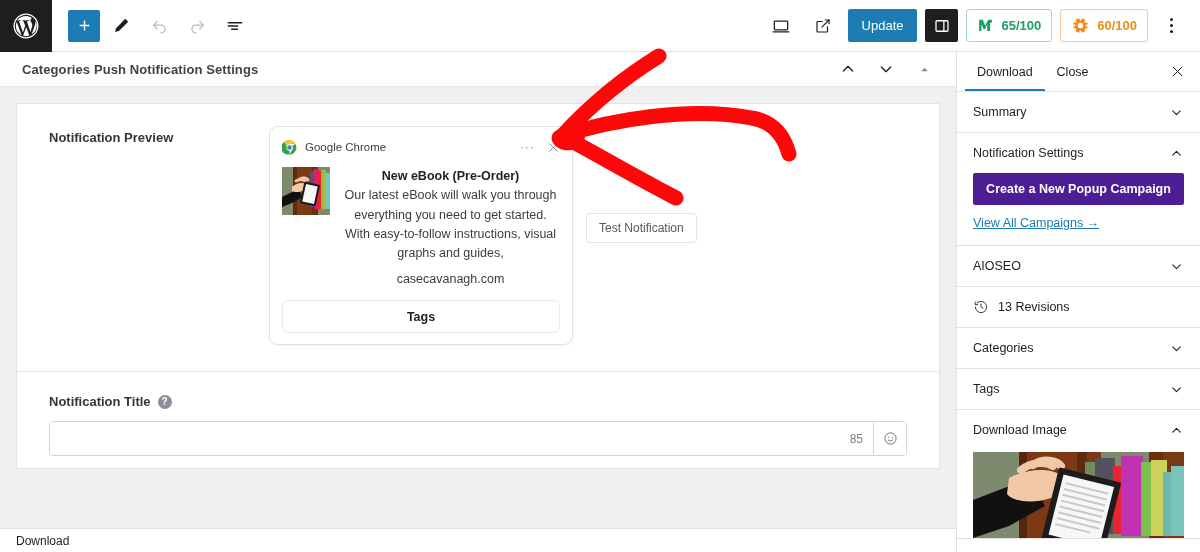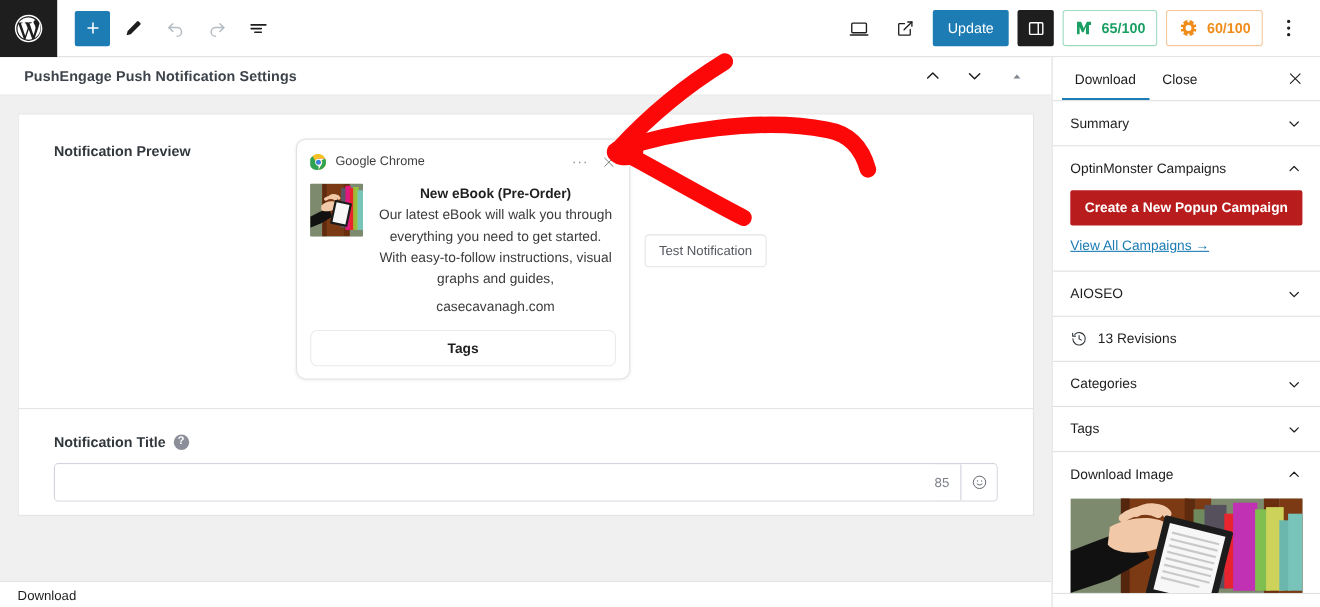--- a/index.html
+++ b/index.html
@@ -217,21 +217,21 @@
     padding: 0 16px;
   }
   .sb-section-head {
     height: 40px; display: flex; align-items: center;
     cursor: pointer; gap: 9px;
   }
   .sb-section-title { font-size: 12.5px; color: #1e1e1e; font-weight: 400; }
   .sb-chevron { margin-left: auto; display: flex; align-items: center; color: #1e1e1e; }
   .sb-body { padding-bottom: 14px; }
   .om-btn {
-    width: 100%; height: 32px; background: #b91c1c; color: #fff;
+    width: 100%; height: 32px; background: #4c1d95; color: #fff;
     border: none; border-radius: 2px; font-size: 12.5px; font-weight: 600;
     cursor: pointer; font-family: "Liberation Sans", sans-serif;
     display: flex; align-items: center; justify-content: center;
   }
   .om-link {
     display: inline-block; margin-top: 11px;
     font-size: 12.5px; color: #1c7cb3; text-decoration: underline;
     cursor: pointer;
   }
   .clock-icon { display: flex; align-items: center; color: #32373c; }
@@ -344,21 +344,21 @@
         <i></i>
           <i></i>
           <i></i>
       </div>
     </div>
   </div>
 
   <div class="editor-wrap">
 
     <div class="panel-header">
-      <div class="panel-header-title">PushEngage Push Notification Settings</div>
+      <div class="panel-header-title">Categories Push Notification Settings</div>
       <div class="ph-controls">
         <div class="ph-ctl">
           <svg width="16" height="16" viewBox="0 0 24 24" fill="none" stroke="#1e1e1e" stroke-width="2" stroke-linecap="round" stroke-linejoin="round">
               <path d="M5 15l7-7 7 7"></path>
             </svg>
         </div>
         <div class="ph-ctl">
           <svg width="16" height="16" viewBox="0 0 24 24" fill="none" stroke="#1e1e1e" stroke-width="2" stroke-linecap="round" stroke-linejoin="round">
               <path d="M5 9l7 7 7-7"></path>
             </svg>
@@ -481,21 +481,21 @@
         <span class="sb-chevron">
           <svg width="15" height="15" viewBox="0 0 24 24" fill="none" stroke="currentColor" stroke-width="1.8" stroke-linecap="round" stroke-linejoin="round">
               <path d="M6 9.5l6 6 6-6"></path>
             </svg>
         </span>
       </div>
     </div>
 
     <div class="sb-section">
       <div class="sb-section-head">
-        <span class="sb-section-title">OptinMonster Campaigns</span>
+        <span class="sb-section-title">Notification Settings</span>
         <span class="sb-chevron">
           <svg width="15" height="15" viewBox="0 0 24 24" fill="none" stroke="currentColor" stroke-width="1.8" stroke-linecap="round" stroke-linejoin="round">
               <path d="M6 14.5l6-6 6 6"></path>
             </svg>
         </span>
       </div>
       <div class="sb-body">
         <button class="om-btn">Create a New Popup Campaign</button>
         <a class="om-link">View All Campaigns →</a>
       </div>

